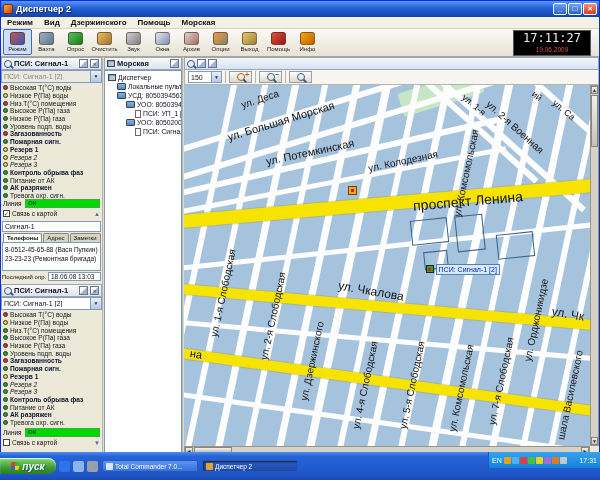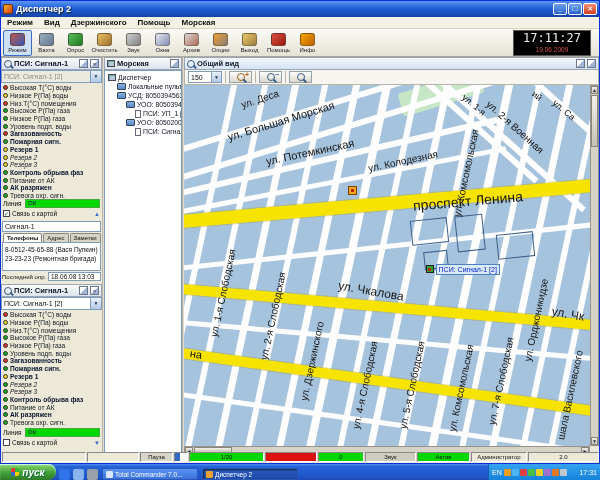--- a/index.html
+++ b/index.html
@@ -10,21 +10,21 @@
 #titlebar{position:absolute;left:0;top:0;right:0;height:16px;background:linear-gradient(180deg,#5a96f0 0%,#2260d8 45%,#1244a8 100%);display:flex;align-items:center;padding:0 2px}
 #appicon{width:10px;height:10px;background:linear-gradient(135deg,#f8b030,#d04010);border:1px solid #803000;border-radius:2px;flex:none}
 #apptitle{font-size:9px;font-weight:bold;color:#fff;text-shadow:1px 1px 1px #123;margin-left:3px;flex:1;white-space:nowrap}
 .wbtn{width:14px;height:12px;margin-left:1px;border:1px solid #fff;border-radius:2px;font-size:8px;line-height:9px;text-align:center;color:#fff;font-weight:bold}
 .wmin,.wmax{background:linear-gradient(180deg,#6aa2f0,#2a62c8)}
 .wclose{background:linear-gradient(180deg,#f09078,#d04020)}
 
 #menubar{position:absolute;top:16px;left:0;right:0;height:12px;background:#f3f1e4;border-bottom:1px solid #d8d4c4;display:flex;gap:11px;padding:0 6px;align-items:center}
 .mitem{font-size:8px;font-weight:bold;color:#101010;white-space:nowrap}
 
-#toolbar{position:absolute;top:28px;left:0;right:0;height:28px;background:linear-gradient(180deg,#fbfaf6,#e6e2d4);border-bottom:1px solid #aca899;display:flex;align-items:center;padding-left:2px}
+#toolbar{position:absolute;top:28px;left:0;right:0;height:28px;background:linear-gradient(180deg,#fbfaf6,#e6e2d4);border-bottom:1px solid #aca899;display:flex;align-items:flex-start;padding-left:2px}
 .tbtn{width:29px;height:26px;display:flex;flex-direction:column;align-items:center;justify-content:center;border:1px solid transparent;border-radius:2px;flex:none}
 .tactive{background:#cfdff6;border-color:#3a6cc8}
 .ticon{width:15px;height:13px;border-radius:3px;border:1px solid rgba(60,50,40,.5)}
 .tlbl{font-size:6px;color:#222;margin-top:1px;white-space:nowrap}
 #clock{position:absolute;right:8px;top:1px;width:78px;height:26px;background:#000;border:1px solid #555;text-align:center}
 #clocktime{font-family:"DejaVu Sans Mono",monospace;font-size:12px;color:#ececec;line-height:15px}
 #clockdate{font-size:6.5px;color:#e05050;line-height:7px}
 
 .phead{position:absolute;height:13px;background:linear-gradient(180deg,#fafaf8,#dde3ee);border:1px solid #98a4b8;display:flex;align-items:center;padding:0 2px;gap:2px}
 .ptitle{font-size:7.5px;font-weight:bold;color:#101828;flex:1;white-space:nowrap;overflow:hidden}
@@ -93,21 +93,21 @@
 .sbarrow{position:absolute;background:linear-gradient(180deg,#f2f0ea,#c6c2b6);border:1px solid #8a867c;font-size:5px;line-height:6px;text-align:center;color:#234}
 .sbthumb{position:absolute;background:linear-gradient(180deg,#f2f0ea,#c6c2b6);border:1px solid #8a867c}
 
 .vsplit{position:absolute;width:2px;background:#e0dcd0;border-left:1px solid #b8b4a8}
 
 #statusbar{position:absolute;left:1px;right:1px;bottom:1px;height:10px;background:#d8d4c8;display:flex;gap:1px;font-size:6px}
 .scell{border:1px solid;border-color:#888 #fff #fff #888;display:flex;align-items:center;justify-content:center;white-space:nowrap;color:#101010;flex:none;overflow:hidden}
 #progcell{background:#fff;position:relative}
 #progfill{position:absolute;left:0;top:0;bottom:0;width:45%;background:#316ac5}
 
-#taskbar{position:absolute;left:0;bottom:0;width:600px;height:16px;background:linear-gradient(180deg,#4f8ef0 0%,#2663d8 15%,#1f56c8 80%,#1a4ab8 100%);display:flex;align-items:flex-end}
+#taskbar{position:absolute;left:0;bottom:0;width:600px;height:28px;background:linear-gradient(180deg,#4f8ef0 0%,#2663d8 15%,#1f56c8 80%,#1a4ab8 100%);display:flex;align-items:center}
 #startbtn{height:16px;width:56px;background:linear-gradient(180deg,#8ed870,#3d9c34 60%,#2e7c28);border-radius:0 8px 8px 0;display:flex;align-items:center;justify-content:center;gap:3px;color:#fff;font-style:italic;font-weight:bold;font-size:10px;text-shadow:1px 1px 1px #164;box-shadow:inset 0 1px 1px #cfe}
 .xplogo{width:8px;height:8px;border-radius:2px;background:conic-gradient(#3b3 0 25%,#fc0 0 50%,#36c 0 75%,#e33 0)}
 .ql{width:11px;height:11px;margin-left:3px;border-radius:2px;flex:none}
 .task{height:12px;width:96px;margin-left:4px;background:linear-gradient(180deg,#5a95f2,#3a70dc);border:1px solid #2a58b8;border-radius:2px;display:flex;align-items:center;gap:2px;padding:0 3px;color:#fff;font-size:6.5px;white-space:nowrap;overflow:hidden;flex:none}
 .task.on{background:linear-gradient(180deg,#2a5cc4,#1e4aa8);box-shadow:inset 1px 1px 2px #123}
 .ticon2{width:7px;height:7px;border-radius:1px;flex:none}
 #tray{position:absolute;right:0;top:0;height:16px;width:112px;background:linear-gradient(180deg,#35a3f0,#1582dc);border-left:1px solid #0e62b0;display:flex;align-items:center;gap:2px;padding:0 3px;color:#fff;font-size:7px}
 .trico{width:7px;height:7px;border-radius:1px;flex:none}
 #traytime{margin-left:auto}
 </style>
@@ -395,21 +395,20 @@
       <div class="trow" style="padding-left: 30px;">
         <span class="tico tico-document"></span>
         <span class="tlbl2">ПСИ: Сигнал-1 [2]</span>
       </div>
     </div>
 
   <div class="vsplit" style="left:181px;top:56px;height:397px"></div>
 
   <div class="phead" id="maphead" style="left:183px;top:56px;right:0">
     <span class="magicon"></span>
-    <span class="ptitle">Общий вид</span>
     <span class="hbtn"></span>
     <span class="hbtn"></span>
   </div>
   <div id="maptools" style="left:183px;top:69px;right:0">
     <div class="zcombo">
       <span class="zval">150</span>
       <span class="zbtn">▼</span>
     </div>
     <span class="tsep"></span>
     <div class="magbtn">

